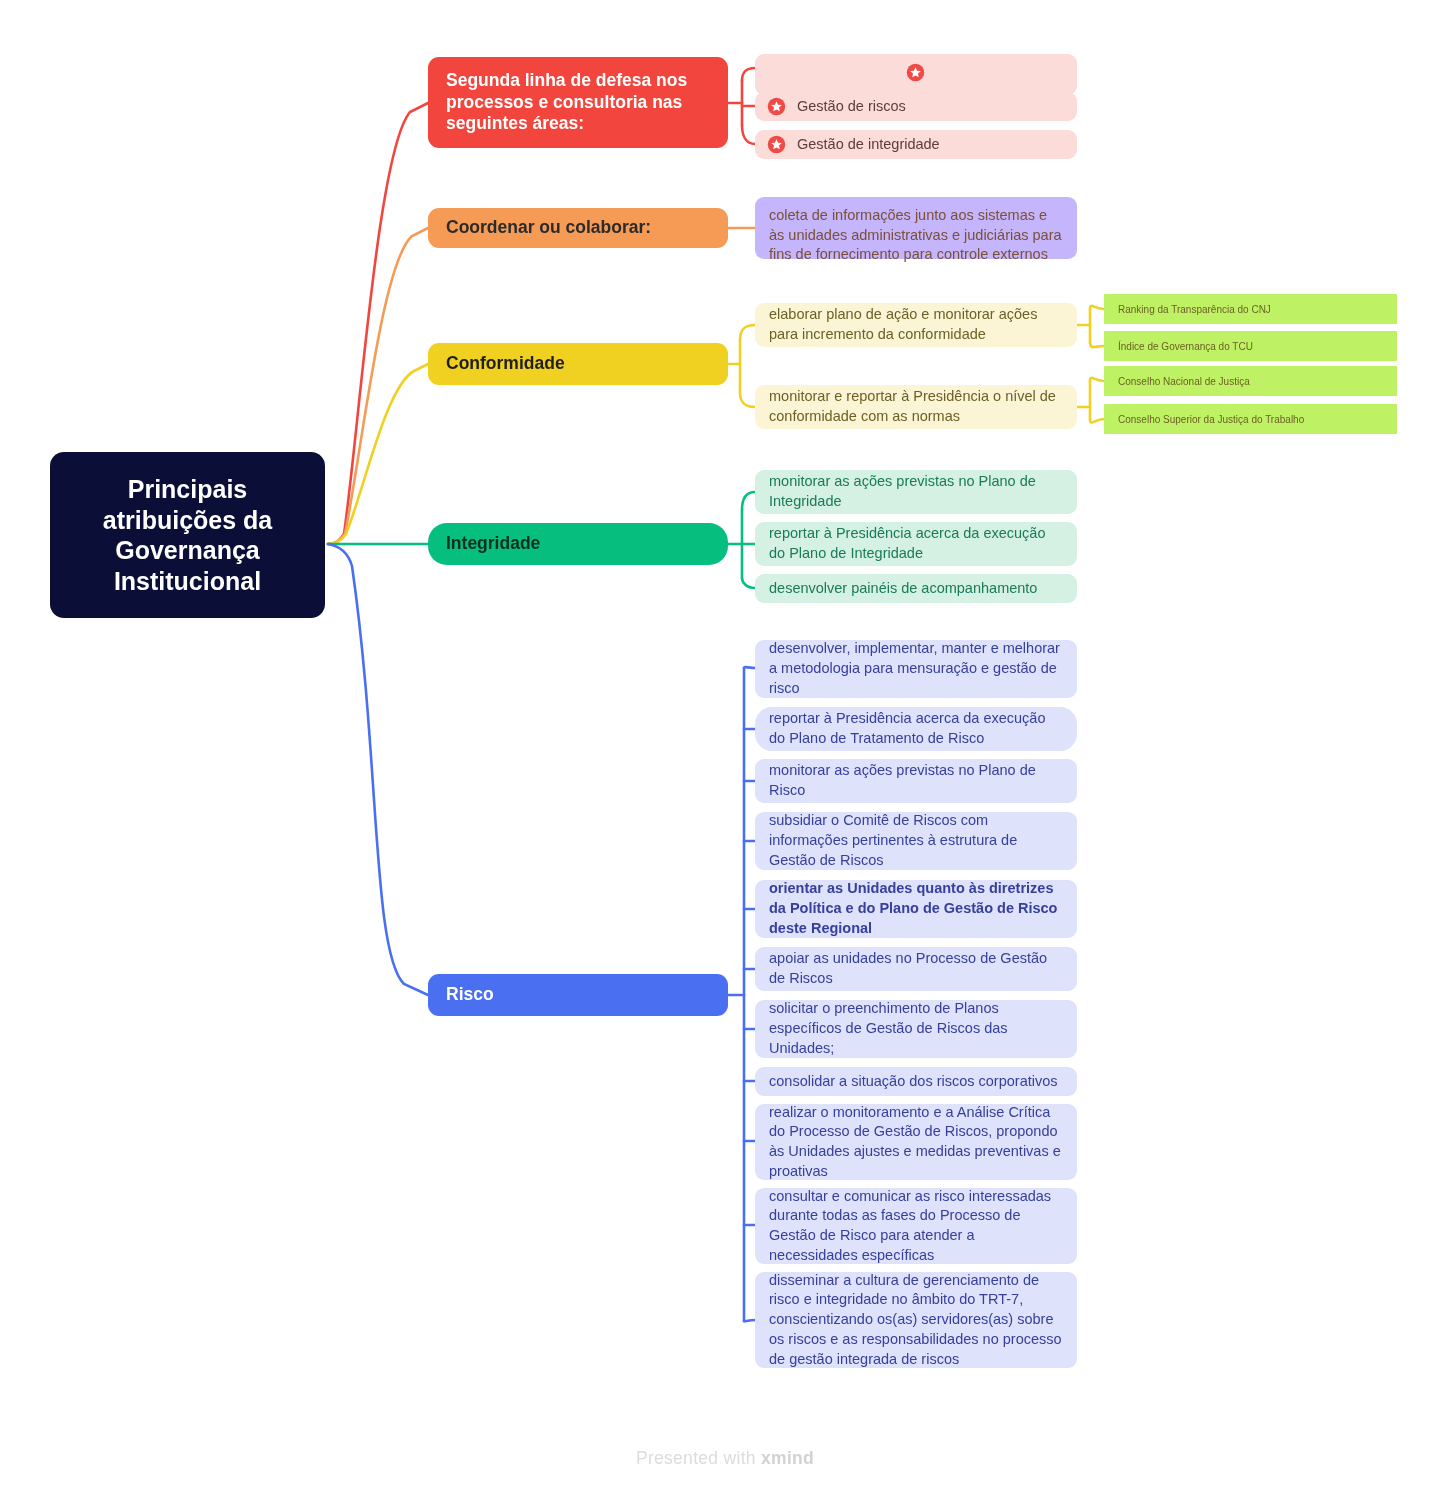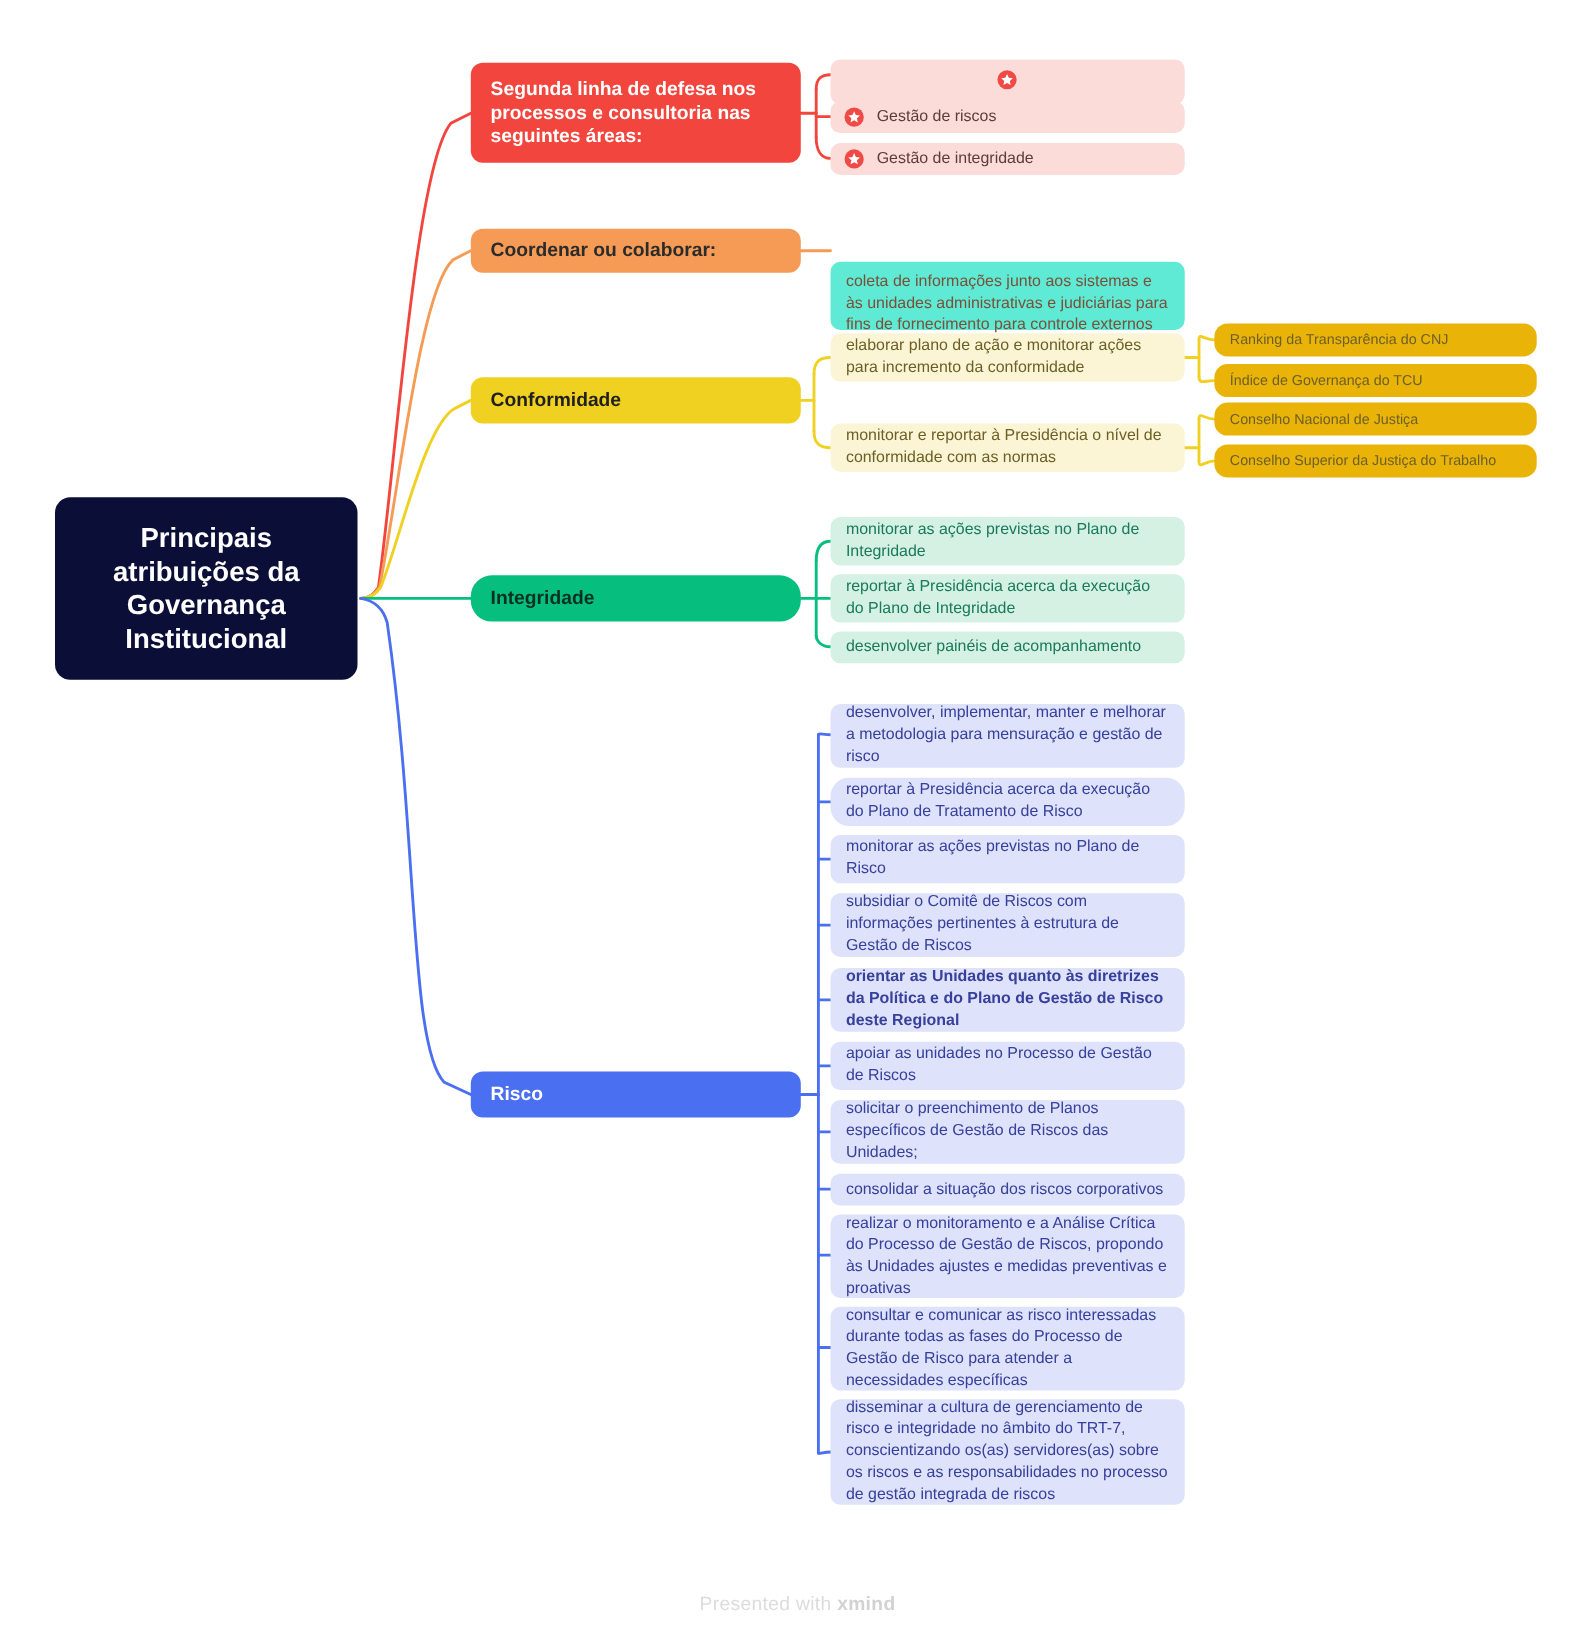--- a/index.html
+++ b/index.html
@@ -35,32 +35,32 @@
   .branch.b-green{top:523px;height:42px;background:#06bf7f;color:#08301f;border-radius:19px;}
   .branch.b-blue{top:974px;height:42px;background:#4a6ff0;color:#ffffff;}
 
   
   .leaf{
     left:755px;width:322px;border-radius:9px;
     font-size:14.5px;line-height:1.36;padding:9px 14px;
     box-sizing:border-box;
   }
   .leaf.l-red{background:#fbdcd9;color:#5c3d38;padding-left:12px;}
-  .leaf.l-orange{background:#5eead4;color:#7a5038;margin-top:41px;}
+  .leaf.l-orange{background:#c4b5fd;color:#7a5038;}
   .leaf.l-yellow{background:#fbf5d6;color:#6d6026;}
   .leaf.l-green{background:#d4f1e4;color:#1a7a5a;}
   .leaf.l-blue{background:#dee2fa;color:#37409c;}
 
   .leaf.l-red{display:flex;align-items:center;gap:11px;}
 
   
   .leaf3{
-    left:1104px;width:293px;height:30px;border-radius:12px;
-    background:#eab308;color:#6d6026;
-    font-size:13px;line-height:1.3;padding:0 14px;
+    left:1104px;width:293px;height:30px;border-radius:1px;
+    background:#bef264;color:#6d6026;
+    font-size:10px;line-height:1.3;padding:0 14px;
     display:flex;align-items:center;
   }
 
   
   .star-ico{width:19px;height:19px;flex:0 0 19px;display:block;}
 
   
   .footer{
     position:absolute;left:0;top:1448px;width:1450px;
     text-align:center;color:#dcdcdc;font-size:17.5px;letter-spacing:.3px;

